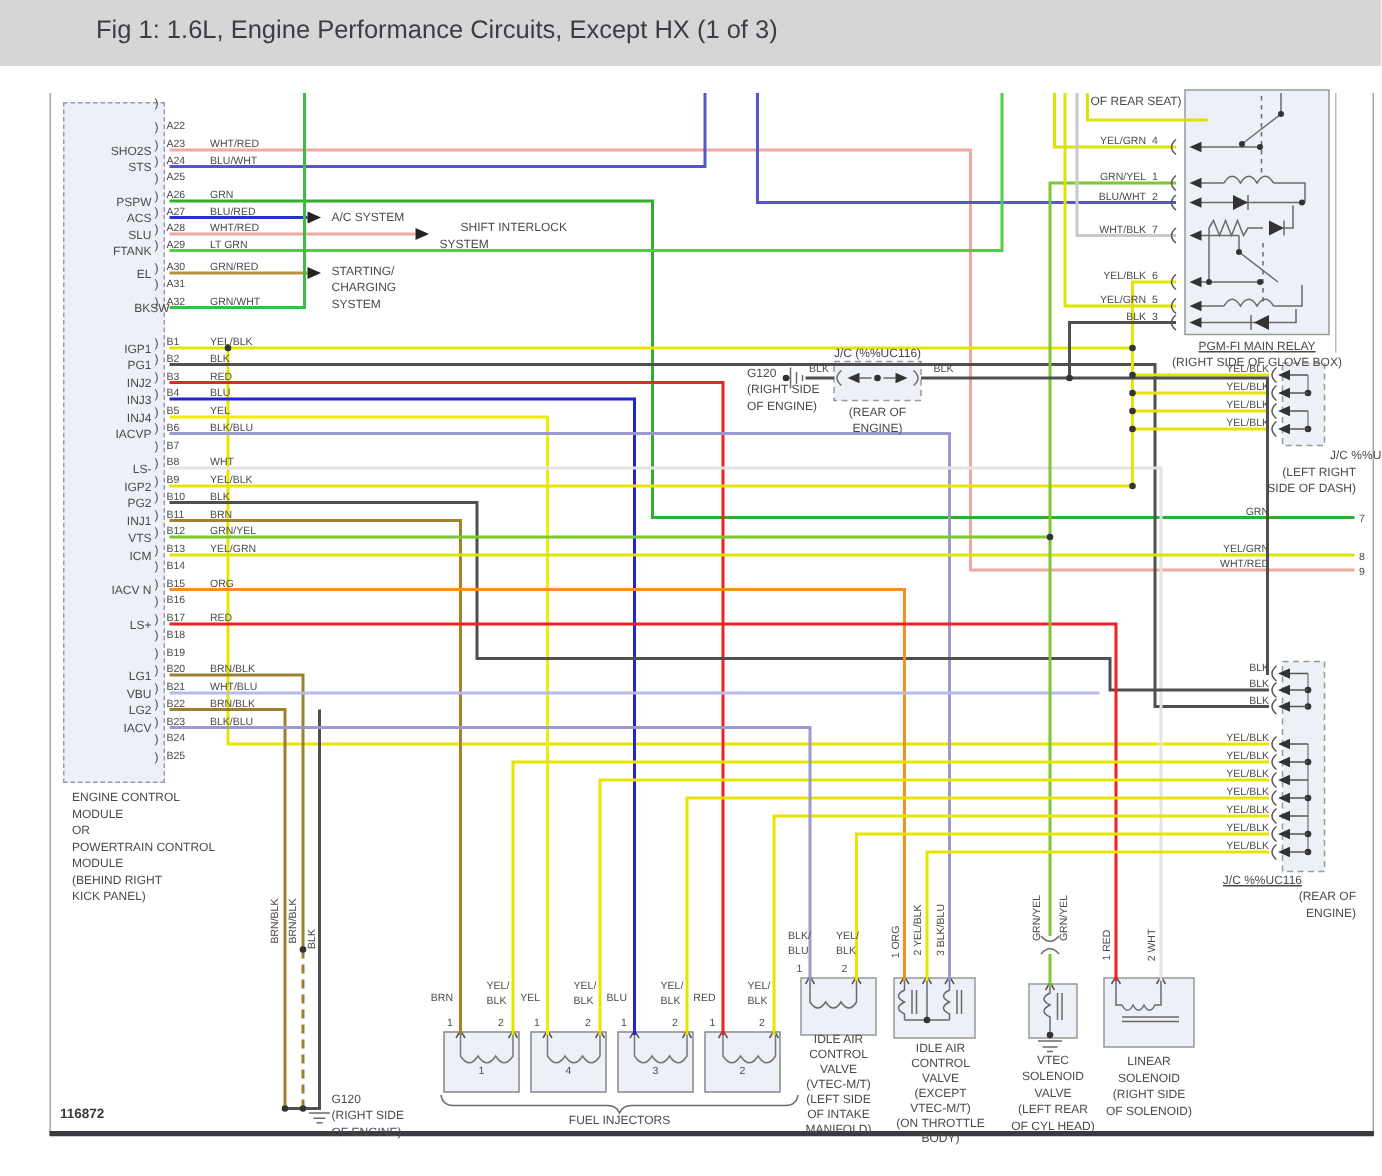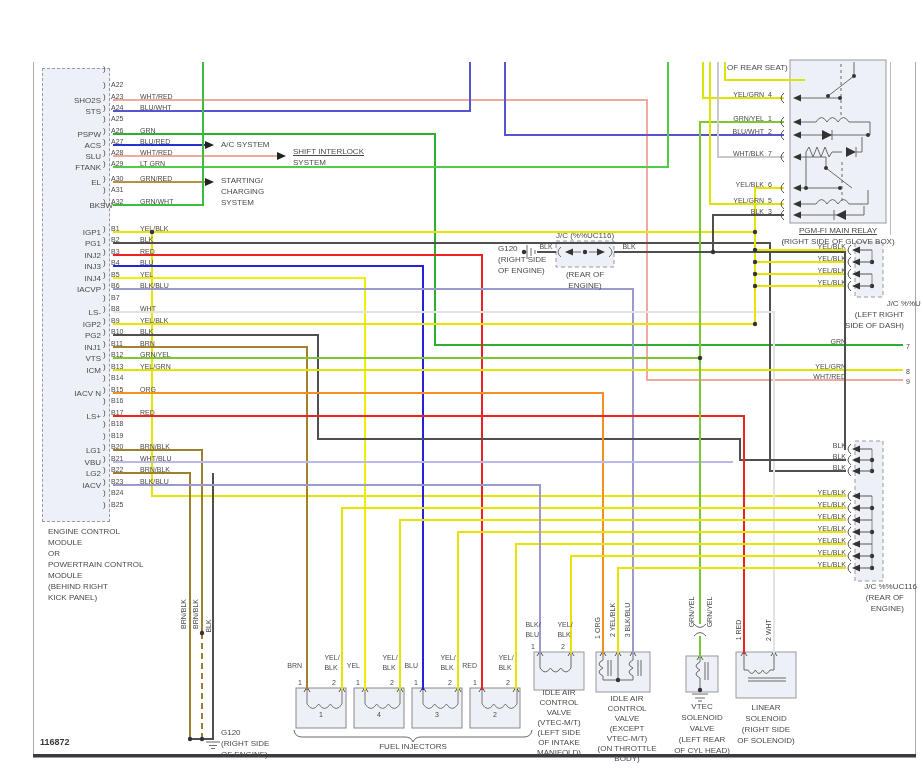--- a/index.html
+++ b/index.html
@@ -13,20 +13,23 @@
   #labels{position:absolute;left:0;top:0;width:921px;height:784px;}
   .lbl{position:absolute;font-size:8px;line-height:10px;color:#4a4a4a;white-space:pre;}
   #fig-num{left:40px;top:737px;font-weight:bold;font-size:9px;color:#3a3a3a;}
   #top-partial{left:727px;top:63px;}
   #fuel-inj-label{left:413px;top:742px;transform:translateX(-50%);}
 </style>
 </head>
 <body>
 
 <div id="screen">
+  <div id="header">
+    <div id="title">Fig 1: 1.6L, Engine Performance Circuits, Except HX (1 of 3)</div>
+  </div>
 
   <div id="ecm-box"></div>
 
   <svg id="wiring" width="921" height="784">
       <g>
         <line x1="33.5" y1="62" x2="33.5" y2="757" stroke="#a9a9a9"></line>
         <line x1="915.5" y1="62" x2="915.5" y2="757" stroke="#a9a9a9"></line>
         <line x1="890.5" y1="62" x2="890.5" y2="235" stroke="#bbb"></line>
         <rect x="33" y="754" width="883" height="3.5" fill="#3a3a40"></rect>
         <rect x="790" y="60" width="96" height="163" fill="#eef0f8" stroke="#999"></rect>
@@ -405,21 +408,21 @@
       <span class="lbl" style="left: 103px; top: 500px; font-size: 8px;">)</span>
       <span class="lbl" style="left: 111px; top: 500px; font-size: 7px;">B25</span>
       <span class="lbl" style="left: 48px; top: 527px;">ENGINE CONTROL</span>
       <span class="lbl" style="left: 48px; top: 538px;">MODULE</span>
       <span class="lbl" style="left: 48px; top: 549px;">OR</span>
       <span class="lbl" style="left: 48px; top: 560px;">POWERTRAIN CONTROL</span>
       <span class="lbl" style="left: 48px; top: 571px;">MODULE</span>
       <span class="lbl" style="left: 48px; top: 582px;">(BEHIND RIGHT</span>
       <span class="lbl" style="left: 48px; top: 593px;">KICK PANEL)</span>
       <span class="lbl" style="left: 221px; top: 140px;">A/C SYSTEM</span>
-      <span class="lbl" style="left: 293px; top: 147px; text-decoration: underline;">SHIFT INTERLOCK</span>
+      <span class="lbl" style="left: 307px; top: 147px;">SHIFT INTERLOCK</span>
       <span class="lbl" style="left: 293px; top: 158px;">SYSTEM</span>
       <span class="lbl" style="left: 221px; top: 176px; text-align: center;">STARTING/</span>
       <span class="lbl" style="left: 221px; top: 187px;">CHARGING</span>
       <span class="lbl" style="left: 221px; top: 198px;">SYSTEM</span>
       <span class="lbl" style="left: 764px; top: 90px; font-size: 7px; transform: translateX(-100%);">YEL/GRN</span>
       <span class="lbl" style="left: 768px; top: 90px; font-size: 7px;">4</span>
       <span class="lbl" style="left: 764px; top: 114px; font-size: 7px; transform: translateX(-100%);">GRN/YEL</span>
       <span class="lbl" style="left: 768px; top: 114px; font-size: 7px;">1</span>
       <span class="lbl" style="left: 764px; top: 127px; font-size: 7px; transform: translateX(-100%);">BLU/WHT</span>
       <span class="lbl" style="left: 768px; top: 127px; font-size: 7px;">2</span>
@@ -443,21 +446,21 @@
       <span class="lbl" style="left: 846px; top: 488px; font-size: 7px; transform: translateX(-100%);">YEL/BLK</span>
       <span class="lbl" style="left: 846px; top: 500px; font-size: 7px; transform: translateX(-100%);">YEL/BLK</span>
       <span class="lbl" style="left: 846px; top: 512px; font-size: 7px; transform: translateX(-100%);">YEL/BLK</span>
       <span class="lbl" style="left: 846px; top: 524px; font-size: 7px; transform: translateX(-100%);">YEL/BLK</span>
       <span class="lbl" style="left: 846px; top: 536px; font-size: 7px; transform: translateX(-100%);">YEL/BLK</span>
       <span class="lbl" style="left: 846px; top: 548px; font-size: 7px; transform: translateX(-100%);">YEL/BLK</span>
       <span class="lbl" style="left: 846px; top: 560px; font-size: 7px; transform: translateX(-100%);">YEL/BLK</span>
       <span class="lbl" style="left: 940px; top: 299px; transform: translateX(-100%);">J/C %%UC130</span>
       <span class="lbl" style="left: 904px; top: 310px; transform: translateX(-100%);">(LEFT RIGHT</span>
       <span class="lbl" style="left: 904px; top: 321px; transform: translateX(-100%);">SIDE OF DASH)</span>
-      <span class="lbl" style="left: 917px; top: 582px; transform: translateX(-100%);">J/C %%UC116</span>
+      <span class="lbl" style="left: 868px; top: 582px; transform: translateX(-100%); text-decoration: underline;">J/C %%UC116</span>
       <span class="lbl" style="left: 904px; top: 593px; transform: translateX(-100%);">(REAR OF</span>
       <span class="lbl" style="left: 904px; top: 604px; transform: translateX(-100%);">ENGINE)</span>
       <span class="lbl" style="left: 846px; top: 337px; font-size: 7px; transform: translateX(-100%);">GRN</span>
       <span class="lbl" style="left: 906px; top: 342px; font-size: 7px;">7</span>
       <span class="lbl" style="left: 846px; top: 362px; font-size: 7px; transform: translateX(-100%);">YEL/GRN</span>
       <span class="lbl" style="left: 906px; top: 367px; font-size: 7px;">8</span>
       <span class="lbl" style="left: 846px; top: 372px; font-size: 7px; transform: translateX(-100%);">WHT/RED</span>
       <span class="lbl" style="left: 906px; top: 377px; font-size: 7px;">9</span>
       <span class="lbl" style="left: 585px; top: 231px; transform: translateX(-50%);">J/C (%%UC116)</span>
       <span class="lbl" style="left: 585px; top: 270px; transform: translateX(-50%);">(REAR OF</span>

